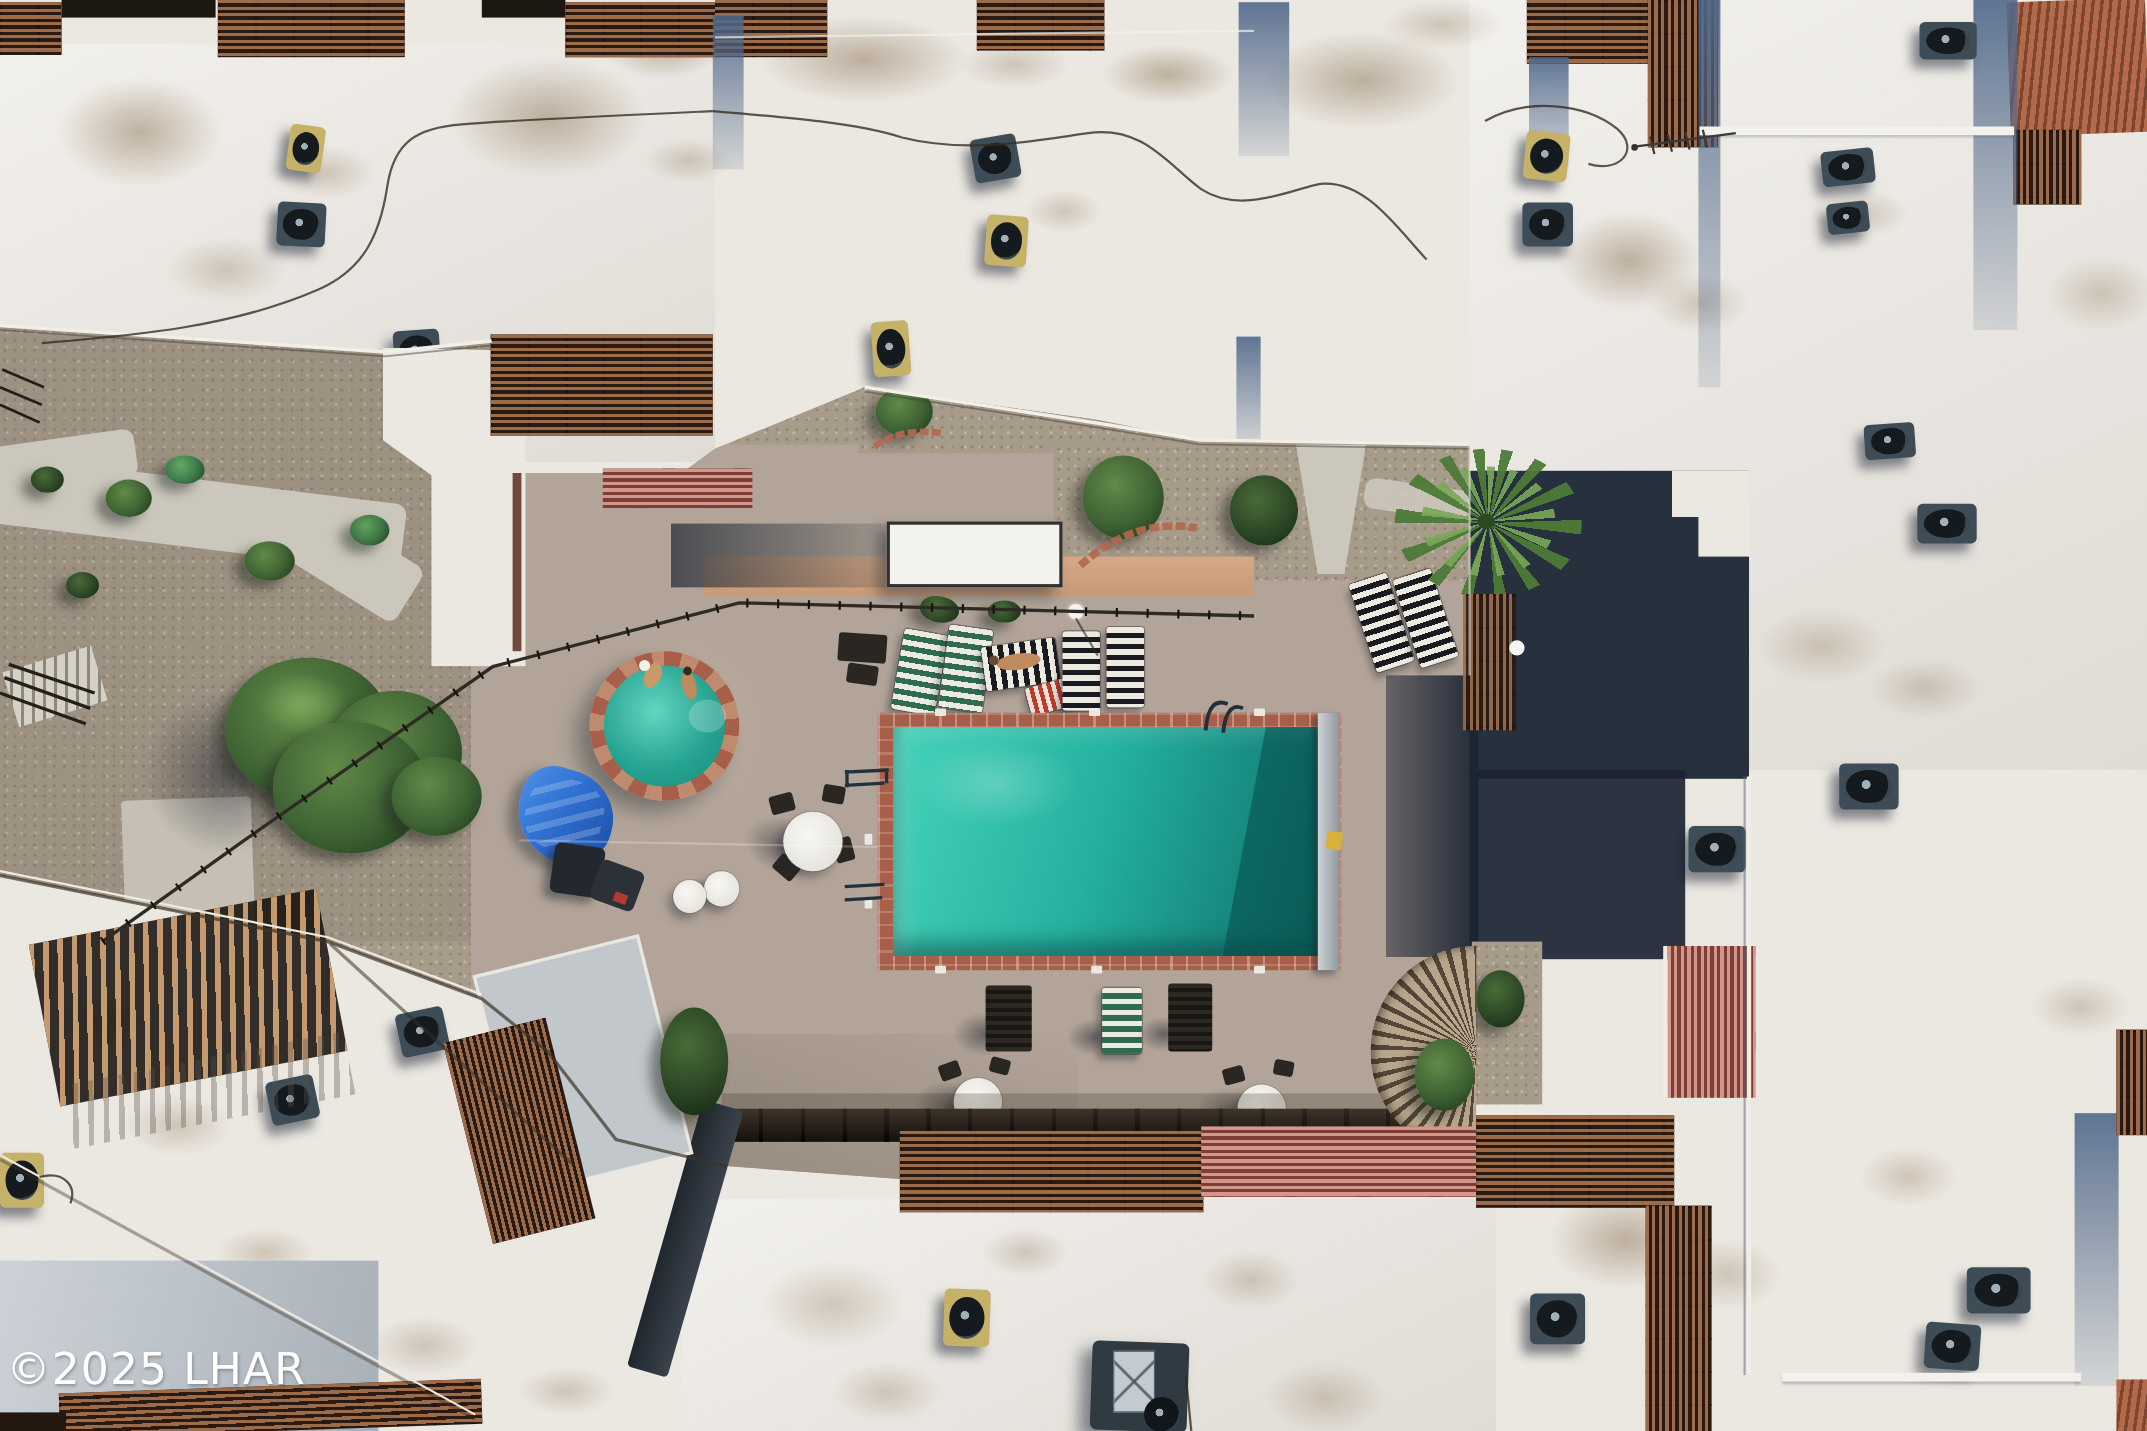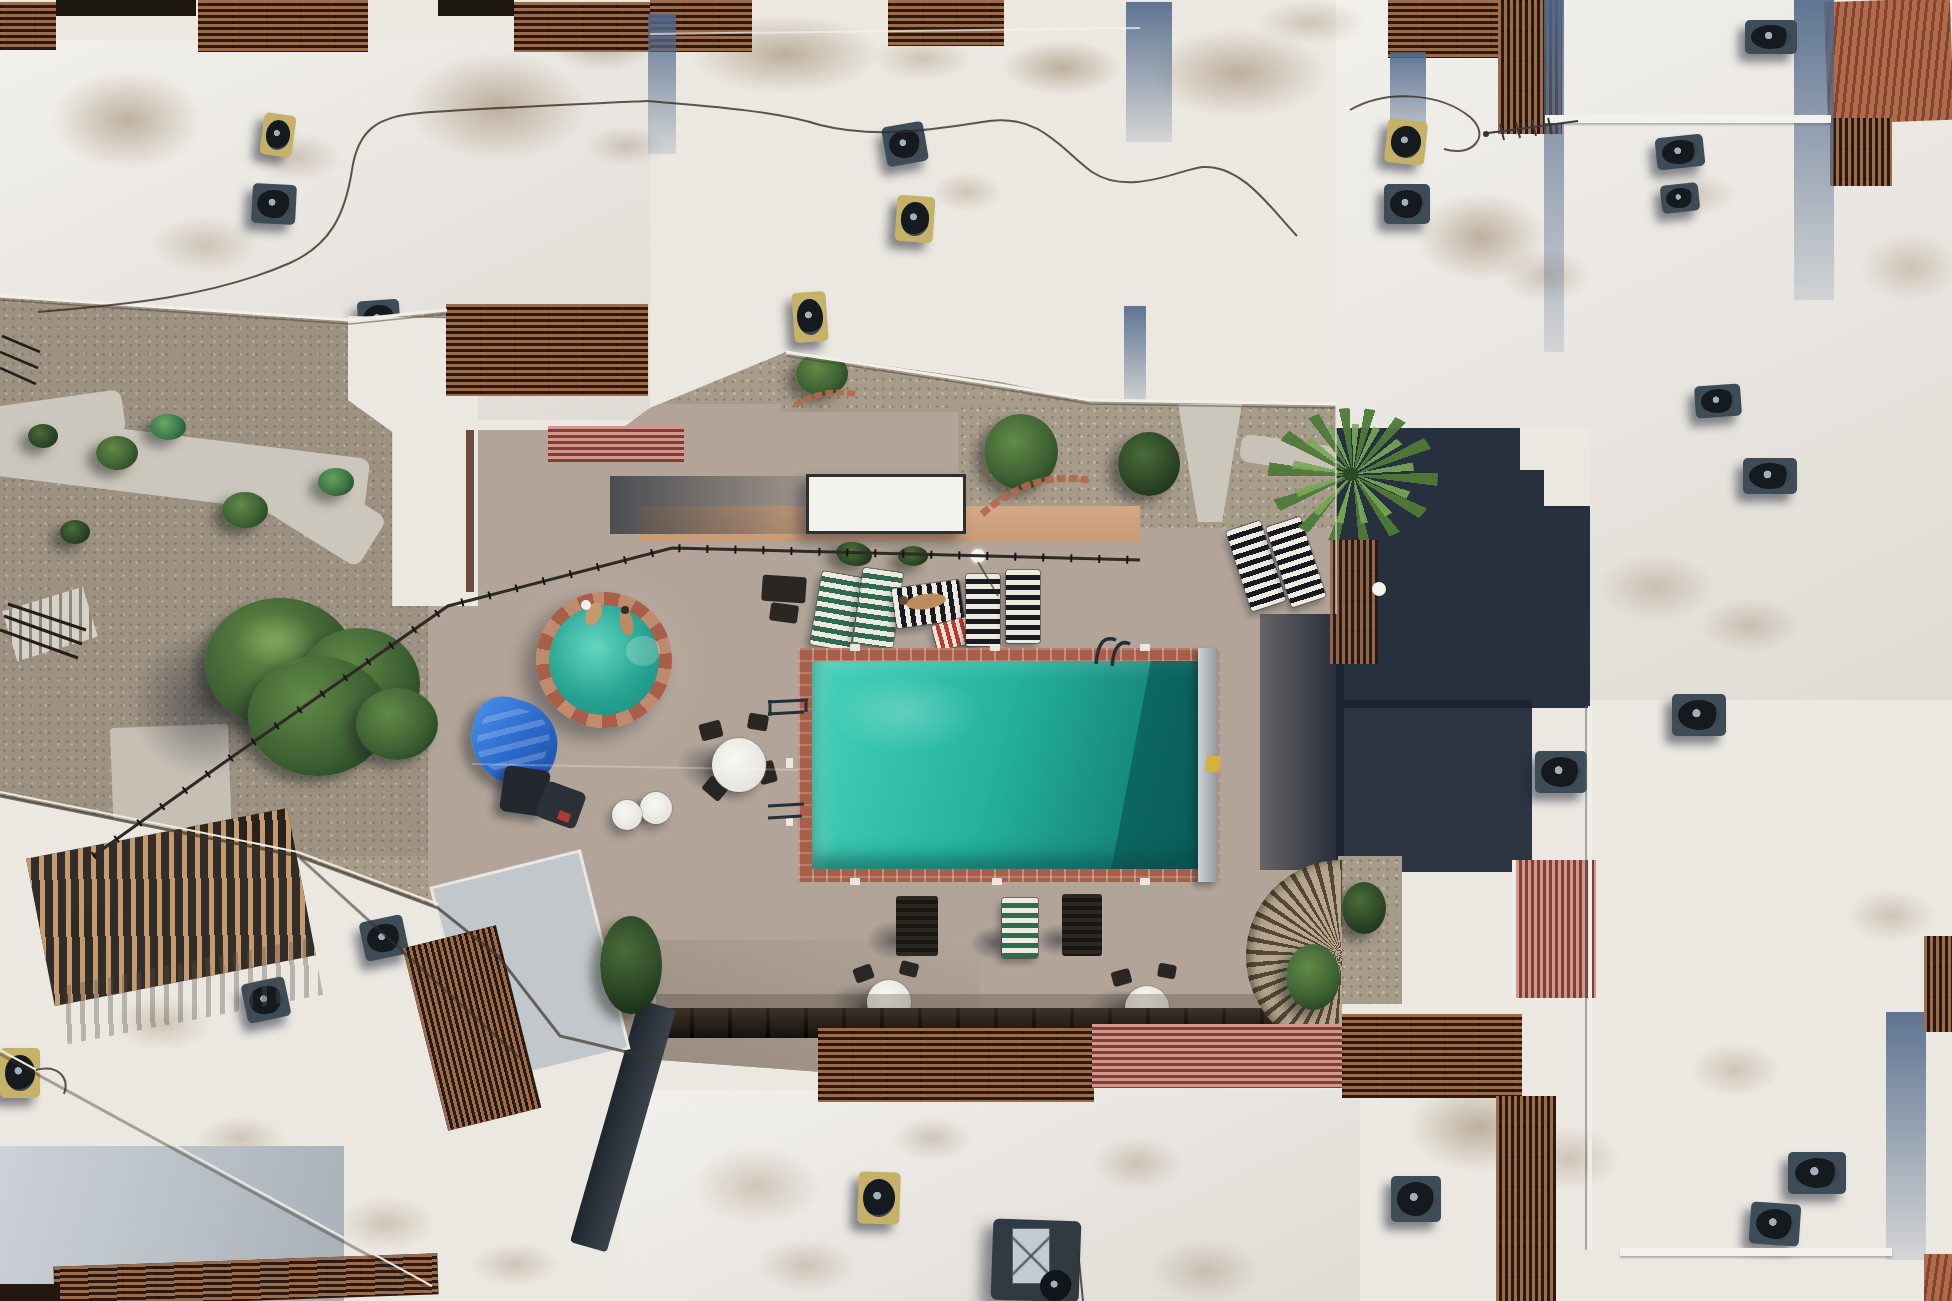--- a/index.html
+++ b/index.html
@@ -390,13 +390,14 @@
     <path d="M648,101 C720,107 780,112 820,125 C880,140 940,128 989,121 C1040,114 1062,150 1092,172 C1130,197 1180,169 1203,167 C1243,165 1272,210 1297,236" fill="none" stroke="rgba(55,45,35,.8)" stroke-width="2"></path>
     <path d="M1350,110 C1388,88 1442,94 1470,117 C1492,136 1472,158 1444,149" fill="none" stroke="rgba(55,45,35,.8)" stroke-width="2"></path>
     <path d="M1078,1250 L1083,1301" fill="none" stroke="rgba(55,45,35,.8)" stroke-width="2"></path>
     <path d="M36,1070 C58,1064 70,1078 64,1094" fill="none" stroke="rgba(55,45,35,.8)" stroke-width="2"></path>
 
     <path d="M1488,133 L1578,121" stroke="#3a3a3a" stroke-width="2" fill="none"></path>
     <path d="M1500,124 L1504,140 M1516,122 L1520,138 M1532,120 L1536,136 M1548,118 L1552,134" stroke="#3a3a3a" stroke-width="2" fill="none"></path>
     <circle cx="1486" cy="134" r="3" fill="#333"></circle>
   </svg>
 
+  <div class="a watermark" style="left:6px;top:1222px;">©2025 LHAR</div>
 </div>
 
 </body></html>

